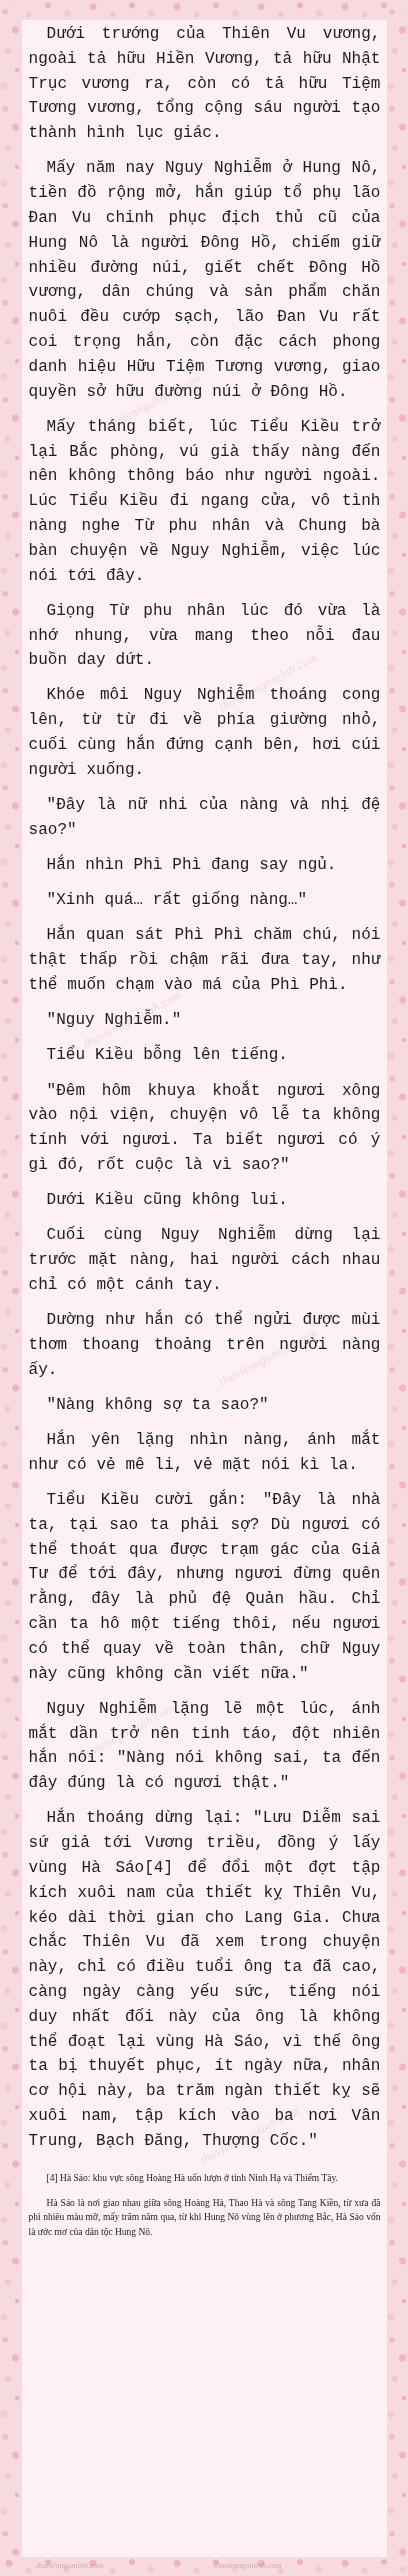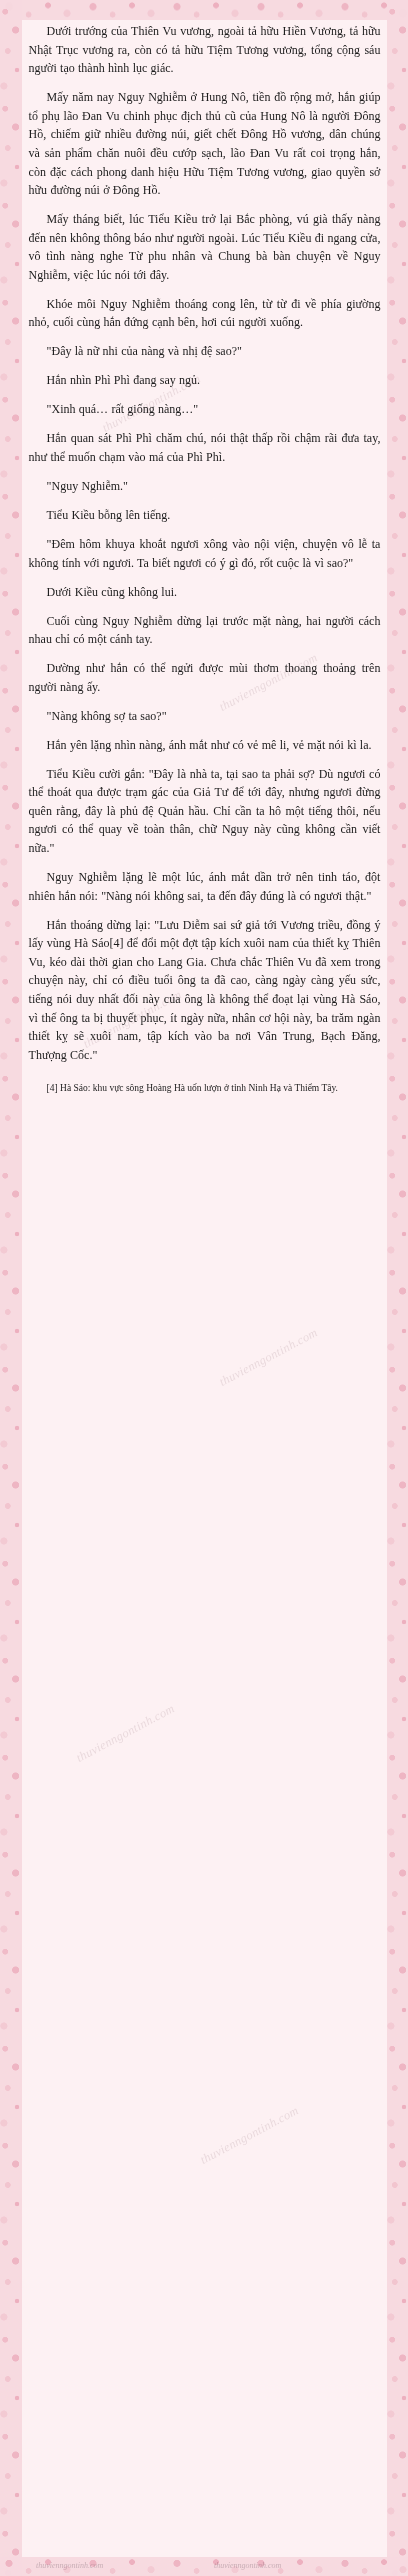--- a/index.html
+++ b/index.html
@@ -56,26 +56,27 @@
   .border-top { top: 0; }
   .border-bottom { bottom: 0; }
 
   .content {
     position: relative;
     z-index: 2;
     padding: 22px 28.6px 0 28.6px;
   }
   p.para {
     margin: 0 0 10.4px 0;
-    font-size: 12px;
+    font-size: 16px;
     line-height: 1.55;
     color: #1c1c1c;
     text-align: justify;
     text-indent: 18px;
     word-spacing: 0.3px;
+    font-family: Liberation Mono, monospace;
   }
   p.para.dialogue { }
   .footnote-wrap {
     margin-top: 17px;
   }
   p.footnote {
     margin: 0 0 10.4px 0;
     font-size: 9.5px;
     line-height: 1.55;
     color: #1c1c1c;
@@ -125,39 +126,41 @@
   <div class="wm wm-rot" style="left:78px; top:1012px;">thuvienngontinh.com</div>
   <div class="wm wm-rot" style="left:214px; top:1350px;">thuvienngontinh.com</div>
   <div class="wm wm-rot" style="left:71px; top:1726px;">thuvienngontinh.com</div>
   <div class="wm wm-rot" style="left:195px; top:2128px;">thuvienngontinh.com</div>
 
   <div class="content">
 
     <p class="para">Dưới trướng của Thiên Vu vương, ngoài tả hữu Hiền Vương, tả hữu Nhật Trục vương ra, còn có tả hữu Tiệm Tương vương, tổng cộng sáu người tạo thành hình lục giác.</p>
     <p class="para">Mấy năm nay Nguy Nghiễm ở Hung Nô, tiền đồ rộng mở, hắn giúp tổ phụ lão Đan Vu chinh phục địch thủ cũ của Hung Nô là người Đông Hồ, chiếm giữ nhiều đường núi, giết chết Đông Hồ vương, dân chúng và sản phẩm chăn nuôi đều cướp sạch, lão Đan Vu rất coi trọng hắn, còn đặc cách phong danh hiệu Hữu Tiệm Tương vương, giao quyền sở hữu đường núi ở Đông Hồ.</p>
     <p class="para">Mấy tháng biết, lúc Tiểu Kiều trở lại Bắc phòng, vú già thấy nàng đến nên không thông báo như người ngoài. Lúc Tiểu Kiều đi ngang cửa, vô tình nàng nghe Từ phu nhân và Chung bà bàn chuyện về Nguy Nghiễm, việc lúc nói tới đây.</p>
+    <p class="para">Giọng Từ phu nhân lúc đó vừa là nhớ nhung, vừa mang theo nỗi đau buồn day dứt.</p>
     <p class="para">Khóe môi Nguy Nghiễm thoáng cong lên, từ từ đi về phía giường nhỏ, cuối cùng hắn đứng cạnh bên, hơi cúi người xuống.</p>
     <p class="para dialogue">"Đây là nữ nhi của nàng và nhị đệ sao?"</p>
     <p class="para">Hắn nhìn Phì Phì đang say ngủ.</p>
     <p class="para dialogue">"Xinh quá… rất giống nàng…"</p>
     <p class="para">Hắn quan sát Phì Phì chăm chú, nói thật thấp rồi chậm rãi đưa tay, như thể muốn chạm vào má của Phì Phì.</p>
     <p class="para dialogue">"Nguy Nghiễm."</p>
     <p class="para">Tiểu Kiều bỗng lên tiếng.</p>
     <p class="para dialogue">"Đêm hôm khuya khoắt ngươi xông vào nội viện, chuyện vô lễ ta không tính với ngươi. Ta biết ngươi có ý gì đó, rốt cuộc là vì sao?"</p>
     <p class="para">Dưới Kiều cũng không lui.</p>
     <p class="para">Cuối cùng Nguy Nghiễm dừng lại trước mặt nàng, hai người cách nhau chỉ có một cánh tay.</p>
     <p class="para">Dường như hắn có thể ngửi được mùi thơm thoang thoảng trên người nàng ấy.</p>
     <p class="para dialogue">"Nàng không sợ ta sao?"</p>
     <p class="para">Hắn yên lặng nhìn nàng, ánh mắt như có vẻ mê li, vẻ mặt nói kì la.</p>
     <p class="para dialogue">Tiểu Kiều cười gắn: "Đây là nhà ta, tại sao ta phải sợ? Dù ngươi có thể thoát qua được trạm gác của Giả Tư để tới đây, nhưng ngươi đừng quên rằng, đây là phủ đệ Quản hầu. Chỉ cần ta hô một tiếng thôi, nếu ngươi có thể quay về toàn thân, chữ Nguy này cũng không cần viết nữa."</p>
     <p class="para">Nguy Nghiễm lặng lẽ một lúc, ánh mắt dần trở nên tinh táo, đột nhiên hắn nói: "Nàng nói không sai, ta đến đây đúng là có ngươi thật."</p>
     <p class="para">Hắn thoáng dừng lại: "Lưu Diễm sai sứ giả tới Vương triều, đồng ý lấy vùng Hà Sáo[4] để đổi một đợt tập kích xuôi nam của thiết kỵ Thiên Vu, kéo dài thời gian cho Lang Gia. Chưa chắc Thiên Vu đã xem trong chuyện này, chỉ có điều tuổi ông ta đã cao, càng ngày càng yếu sức, tiếng nói duy nhất đối này của ông là không thể đoạt lại vùng Hà Sáo, vì thế ông ta bị thuyết phục, ít ngày nữa, nhân cơ hội này, ba trăm ngàn thiết kỵ sẽ xuôi nam, tập kích vào ba nơi Vân Trung, Bạch Đăng, Thượng Cốc."</p>
 
     <div class="footnote-wrap">
       <p class="footnote">[4] Hà Sáo: khu vực sông Hoàng Hà uốn lượn ở tỉnh Ninh Hạ và Thiểm Tây.</p>
+      <p class="footnote">Hà Sáo là nơi giao nhau giữa sông Hoàng Hà, Thao Hà và sông Tang Kiền, từ xưa đã phì nhiêu màu mỡ, mấy trăm năm qua, từ khi Hung Nô vùng lên ở phương Bắc, Hà Sáo vốn là ước mơ của dân tộc Hung Nô.</p>
     </div>
 
   </div>
 
   <div class="wm-foot" style="left:36px;">thuvienngontinh.com</div>
   <div class="wm-foot" style="left:214px;">thuvienngontinh.com</div>
 
 </div>
 
 

